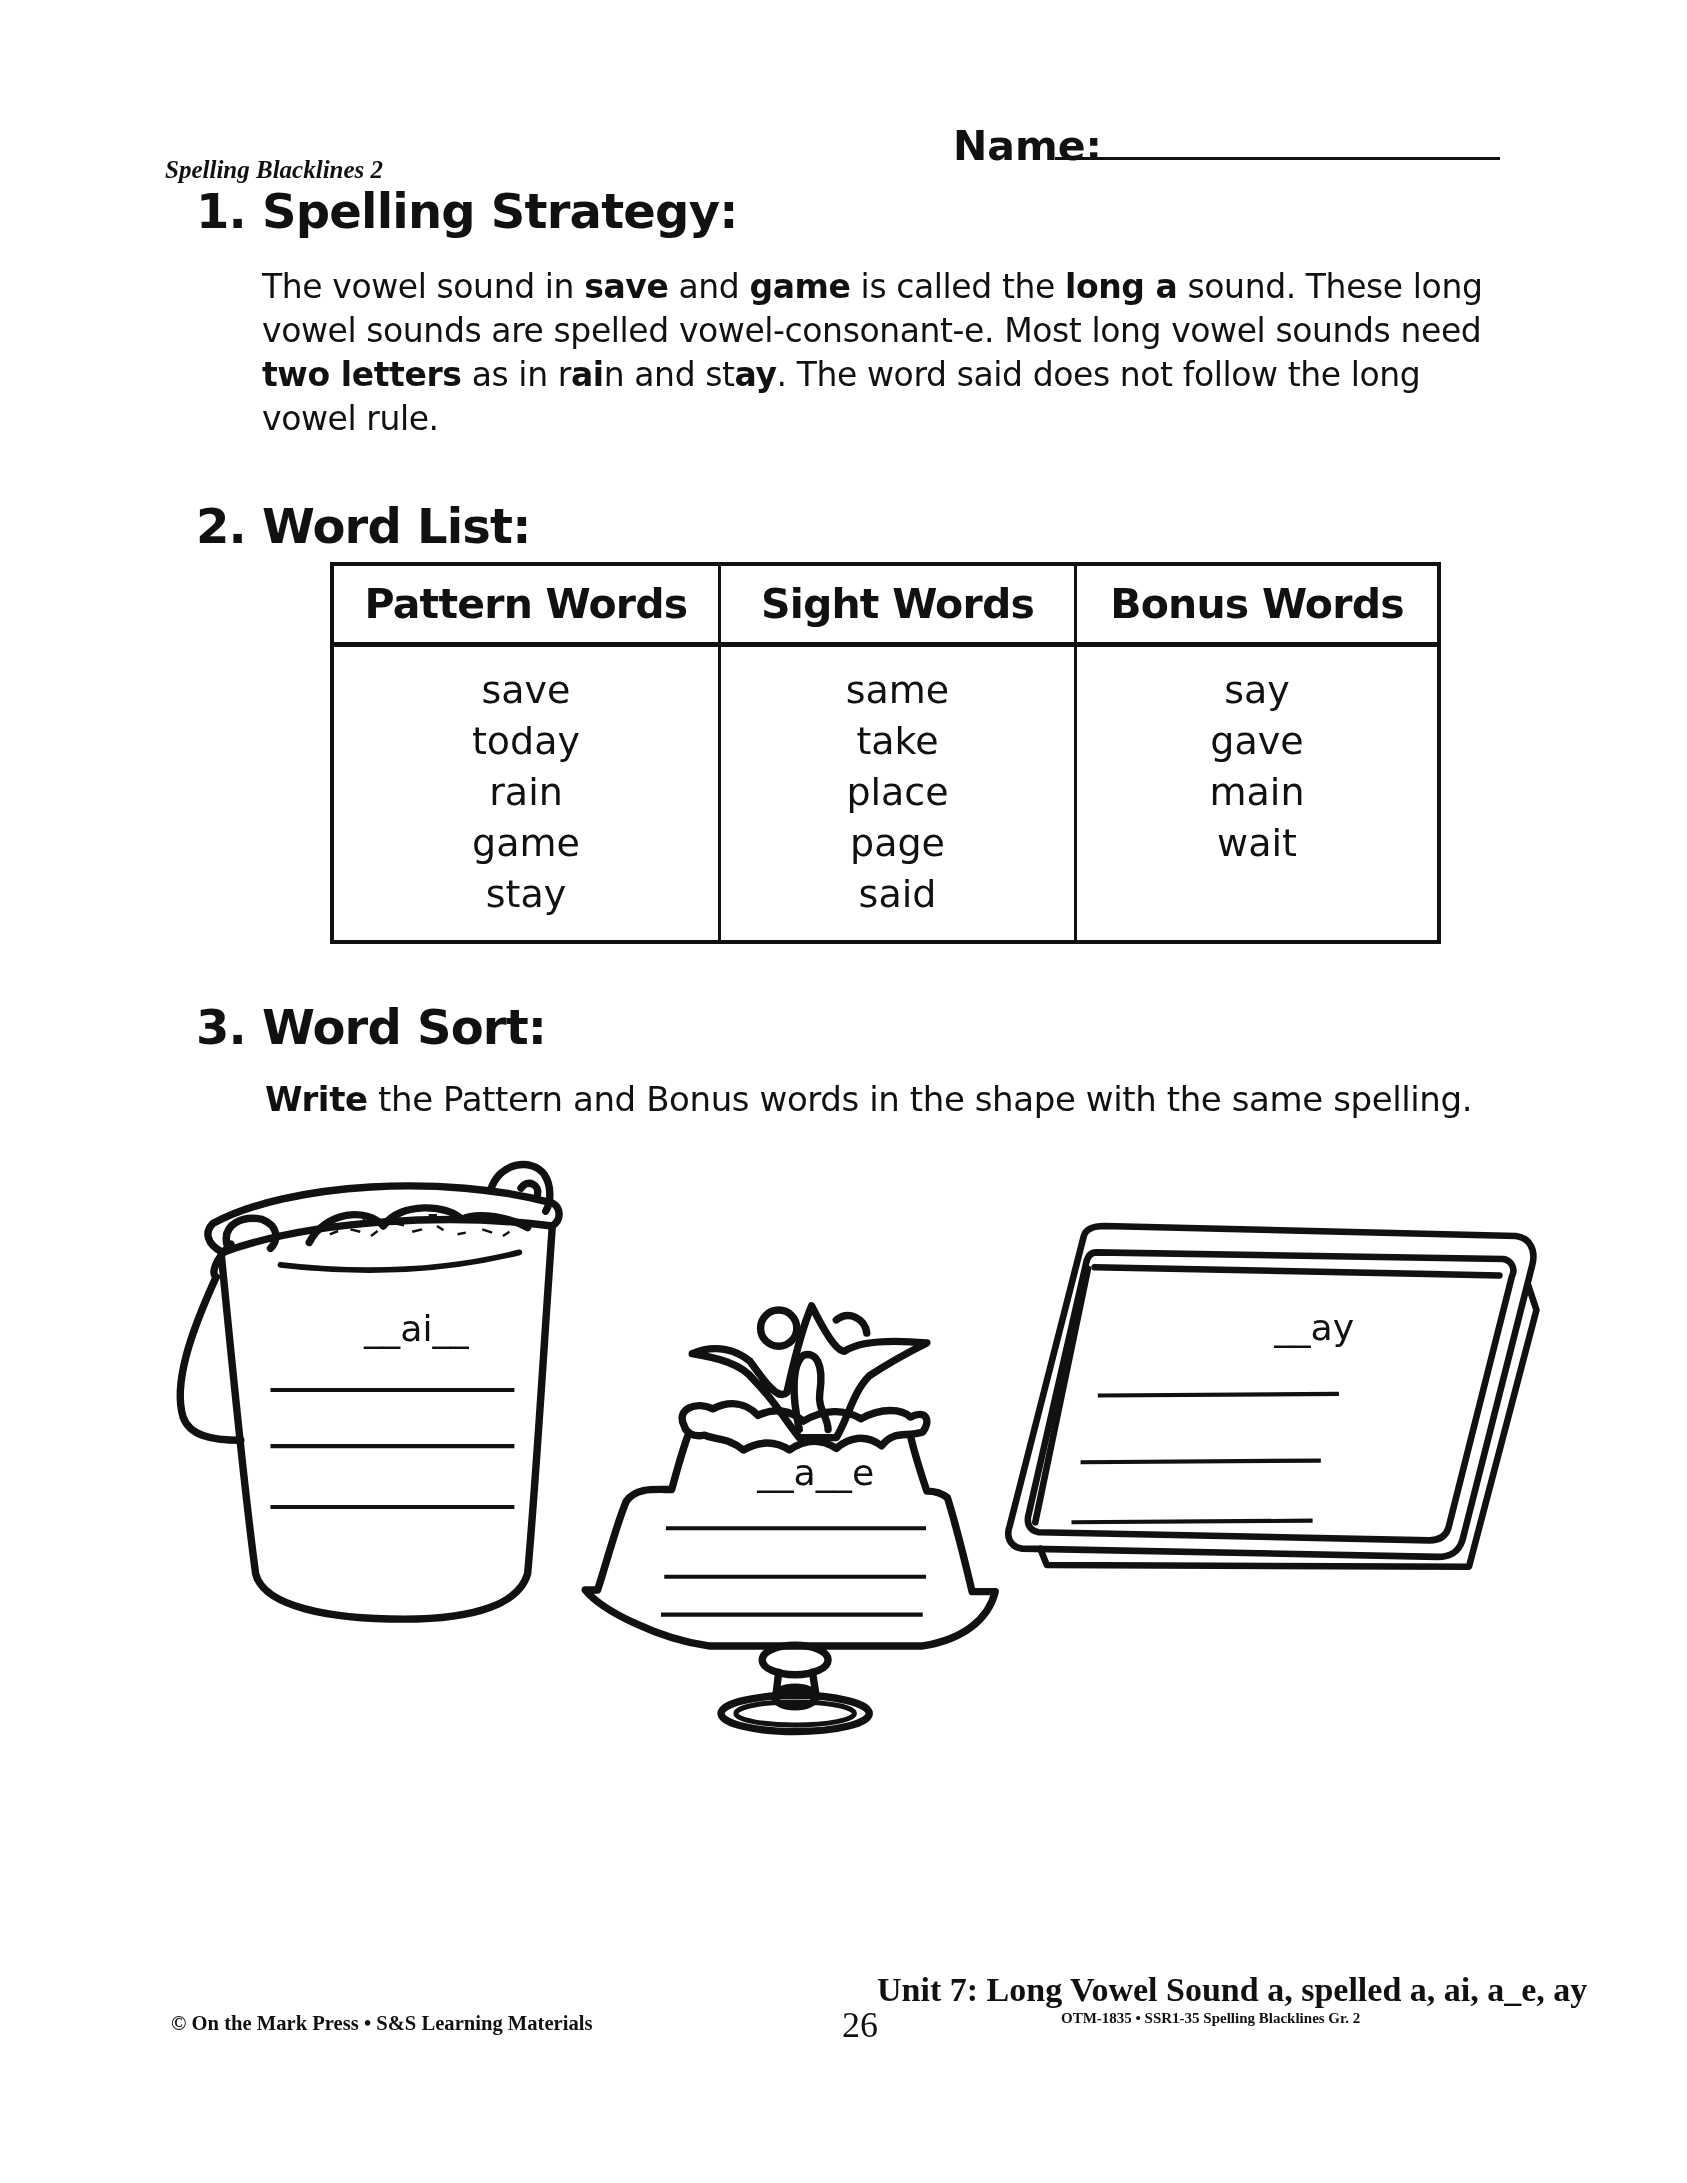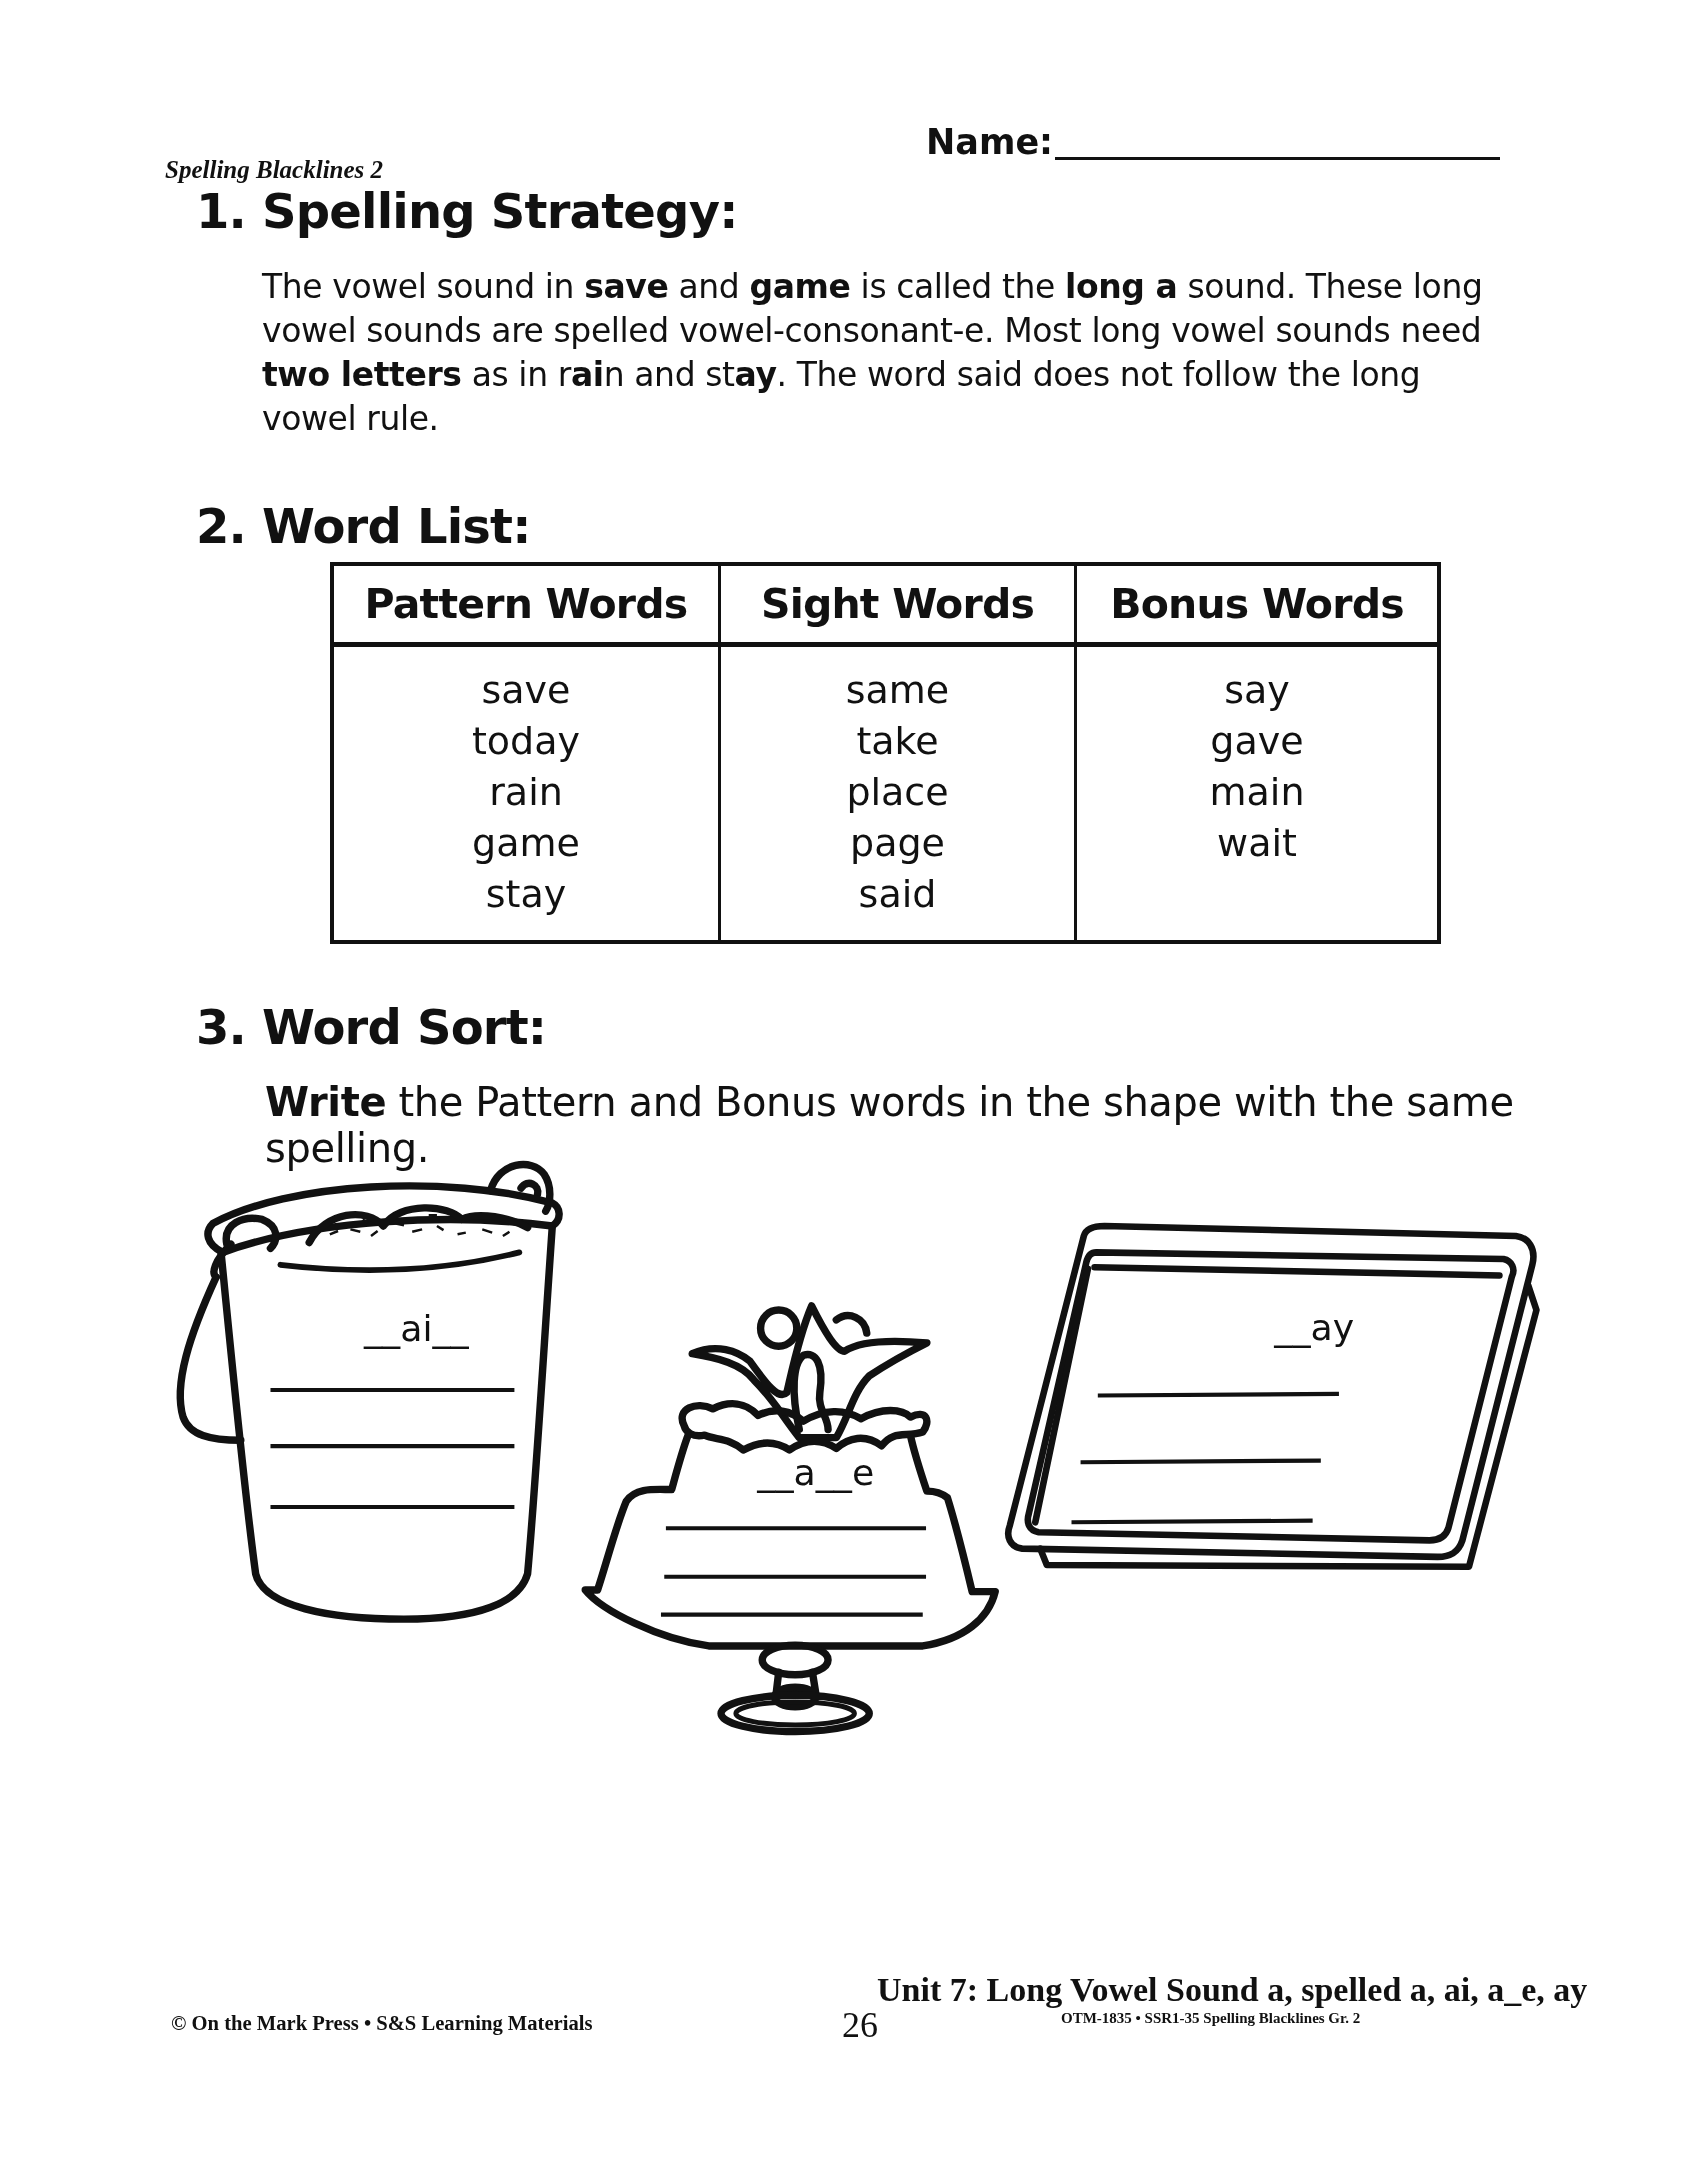--- a/index.html
+++ b/index.html
@@ -1,31 +1,31 @@
 <!DOCTYPE html>
 <html style="font-size:13px"><head>
 <meta charset="utf-8">
 <style>
   html, body { margin: 0; padding: 0; background: #ffffff; }
   body { width: 1687px; height: 2183px; position: relative; overflow: hidden; color: #111; font-family: "DejaVu Sans", sans-serif; }
   .abs { position: absolute; }
   .series-title { left: 165px; top: 138px; font-family: "Liberation Serif", serif; font-style: italic; font-weight: bold; font-size: 25px; margin-top: 18px; }
-  .name-label { left: 926px; top: 122px; font-family: "DejaVu Sans", sans-serif; font-weight: bold; font-size: 35px; }
+  .name-label { left: 953px; top: 122px; font-family: "DejaVu Sans", sans-serif; font-weight: bold; font-size: 41px; }
   .name-line { left: 1055px; top: 157px; width: 445px; height: 0; border-bottom: 3.3px solid #111; }
   .section-h { font-family: "DejaVu Sans", sans-serif; font-weight: bold; font-size: 48px; letter-spacing: -0.8px; }
   .s1 { left: 196px; top: 183px; }
   .s2 { left: 196px; top: 498px; }
   .s3 { left: 196px; top: 999px; }
   .strategy { left: 262px; top: 265px; width: 1252px; font-size: 33px; line-height: 44px; letter-spacing: -0.4px; }
   .strategy b { font-weight: bold; }
   table.words { position: absolute; left: 330px; top: 562px; width: 1111px; border-collapse: collapse; border: 4.1px solid #111; }
   table.words th { font-weight: bold; font-size: 41px; height: 76px; border: 3.3px solid #111; border-bottom: 5px solid #111; padding: 0; letter-spacing: -0.8px; }
   table.words td { vertical-align: top; text-align: center; border-left: 3.3px solid #111; border-right: 3.3px solid #111; padding: 18px 0 20px 0; height: 229px; }
   table.words .word { font-size: 38px; line-height: 51px; }
-  .instruction { left: 265px; top: 1079px; font-size: 40px; letter-spacing: -0.4px; }
+  .instruction { left: 265px; top: 1079px; font-size: 34px; letter-spacing: -0.4px; }
   .instruction b { font-weight: bold; }
   .shape { position: absolute; }
   .footer-unit { left: 877px; top: 1971px; font-family: "Liberation Serif", serif; font-weight: bold; font-size: 34px; }
   .footer-copy { left: 171px; top: 2012px; font-family: "Liberation Serif", serif; font-weight: bold; font-size: 20.6px; }
   .footer-page { left: 842px; top: 2004px; font-family: "Liberation Serif", serif; font-size: 36px; }
   .footer-code { left: 1061px; top: 2010px; font-family: "Liberation Serif", serif; font-weight: bold; font-size: 15px; }
 </style>
 </head>
 <body>
 

